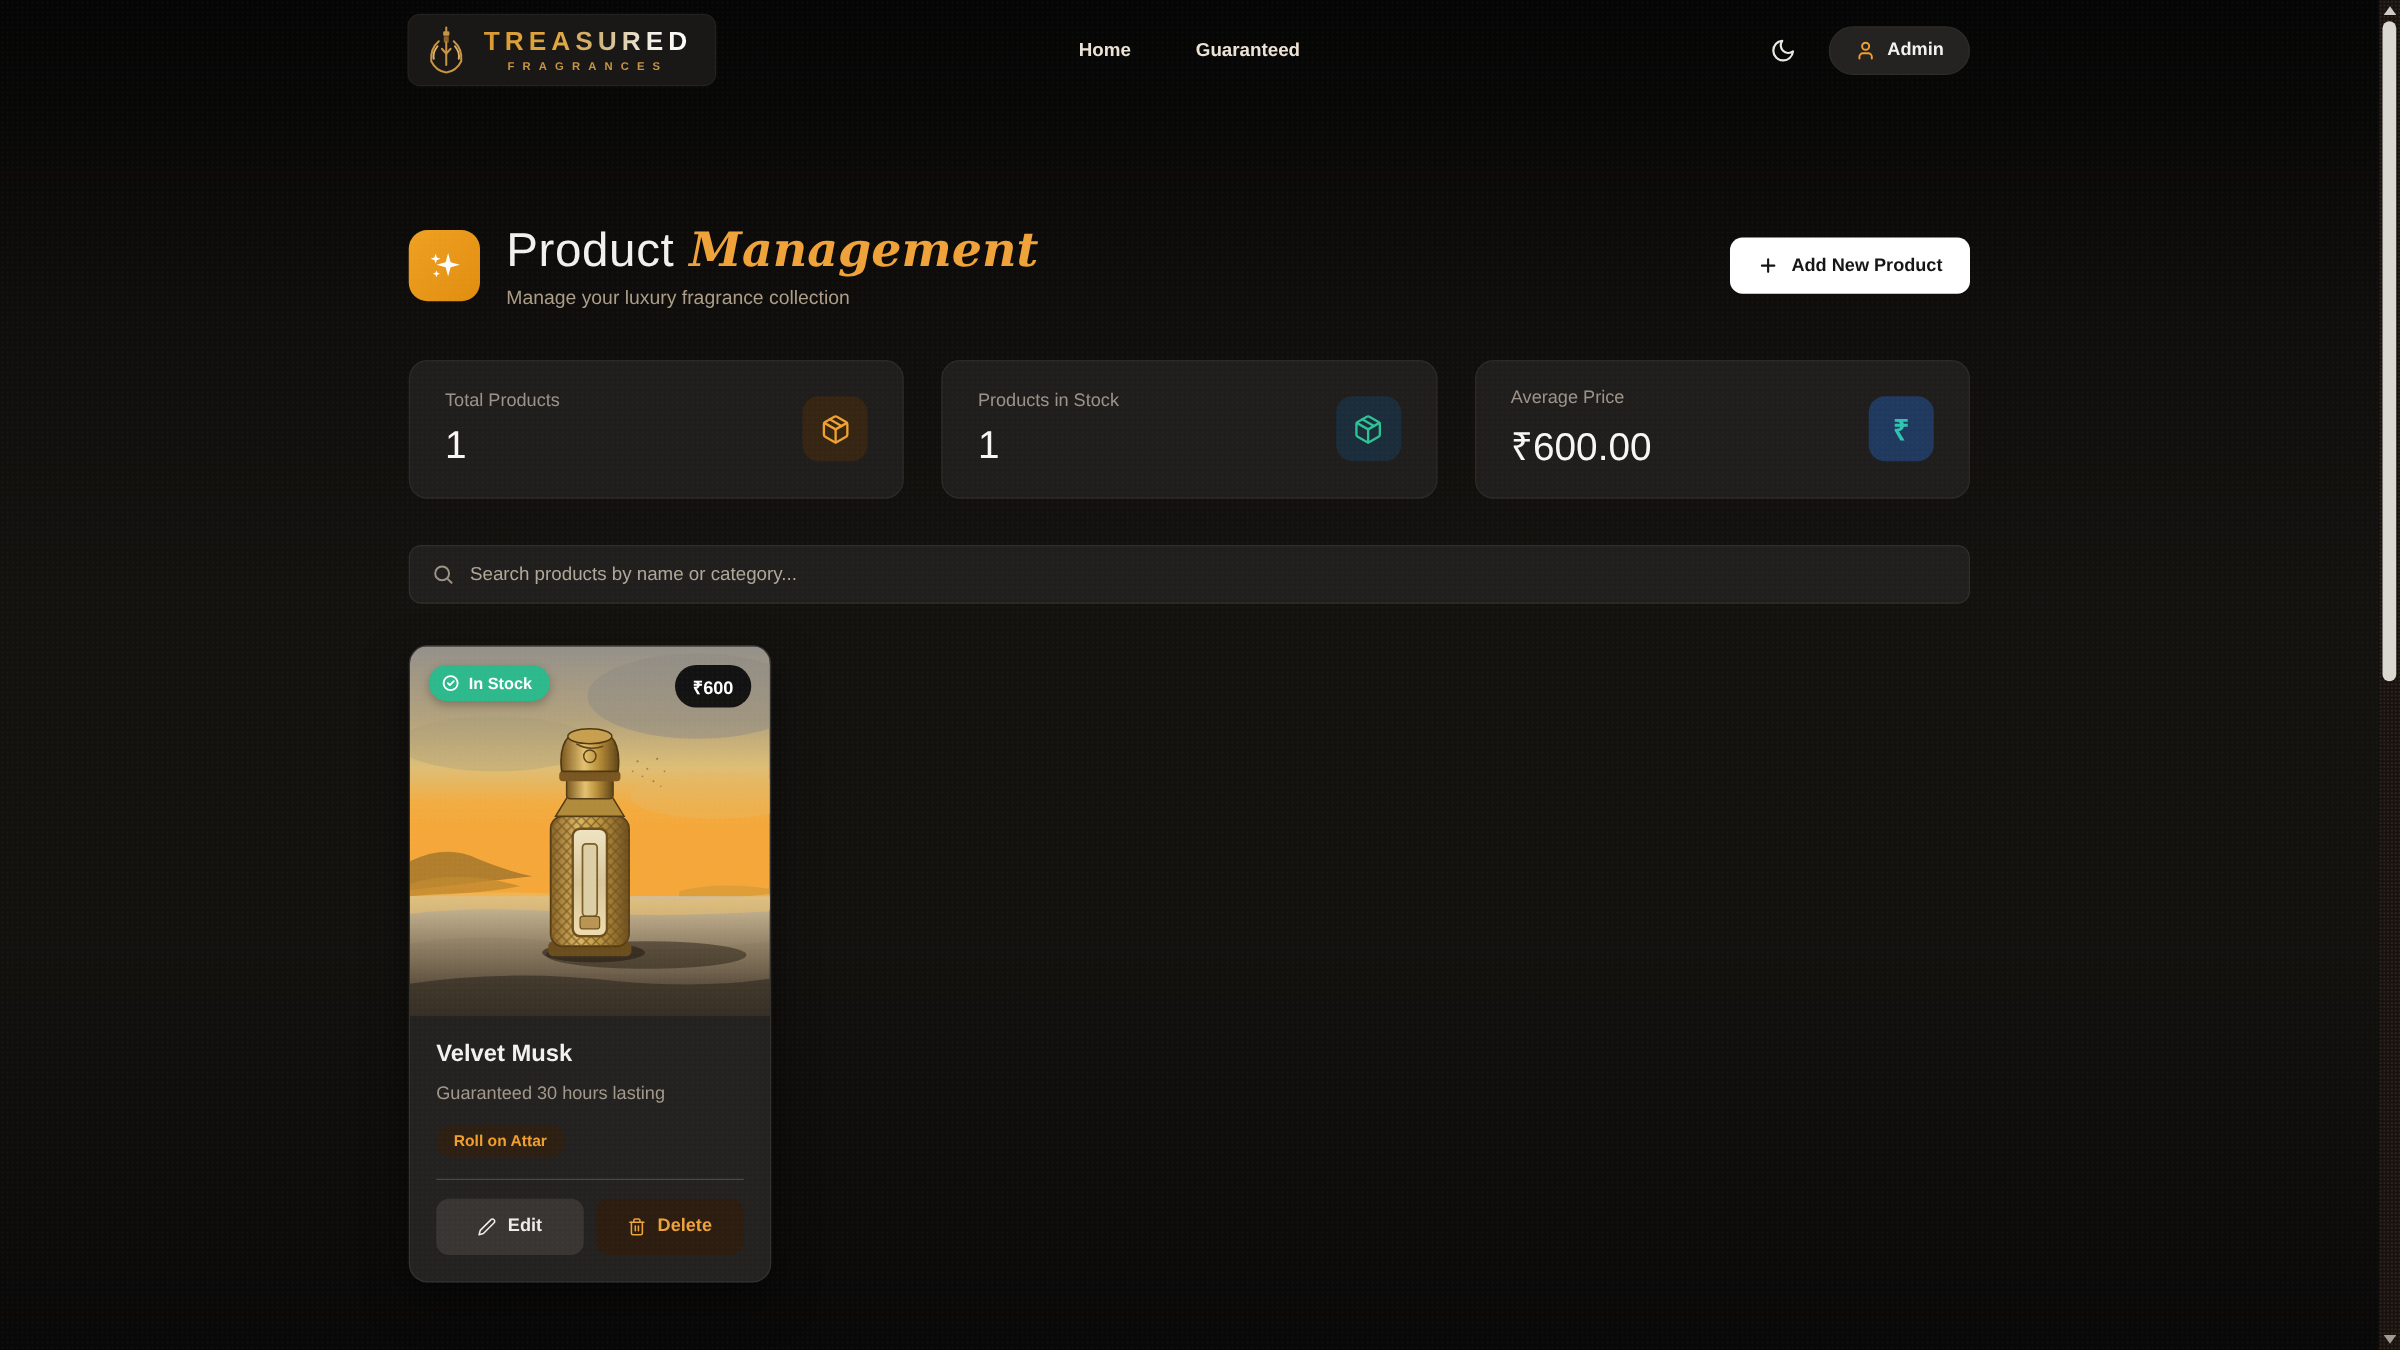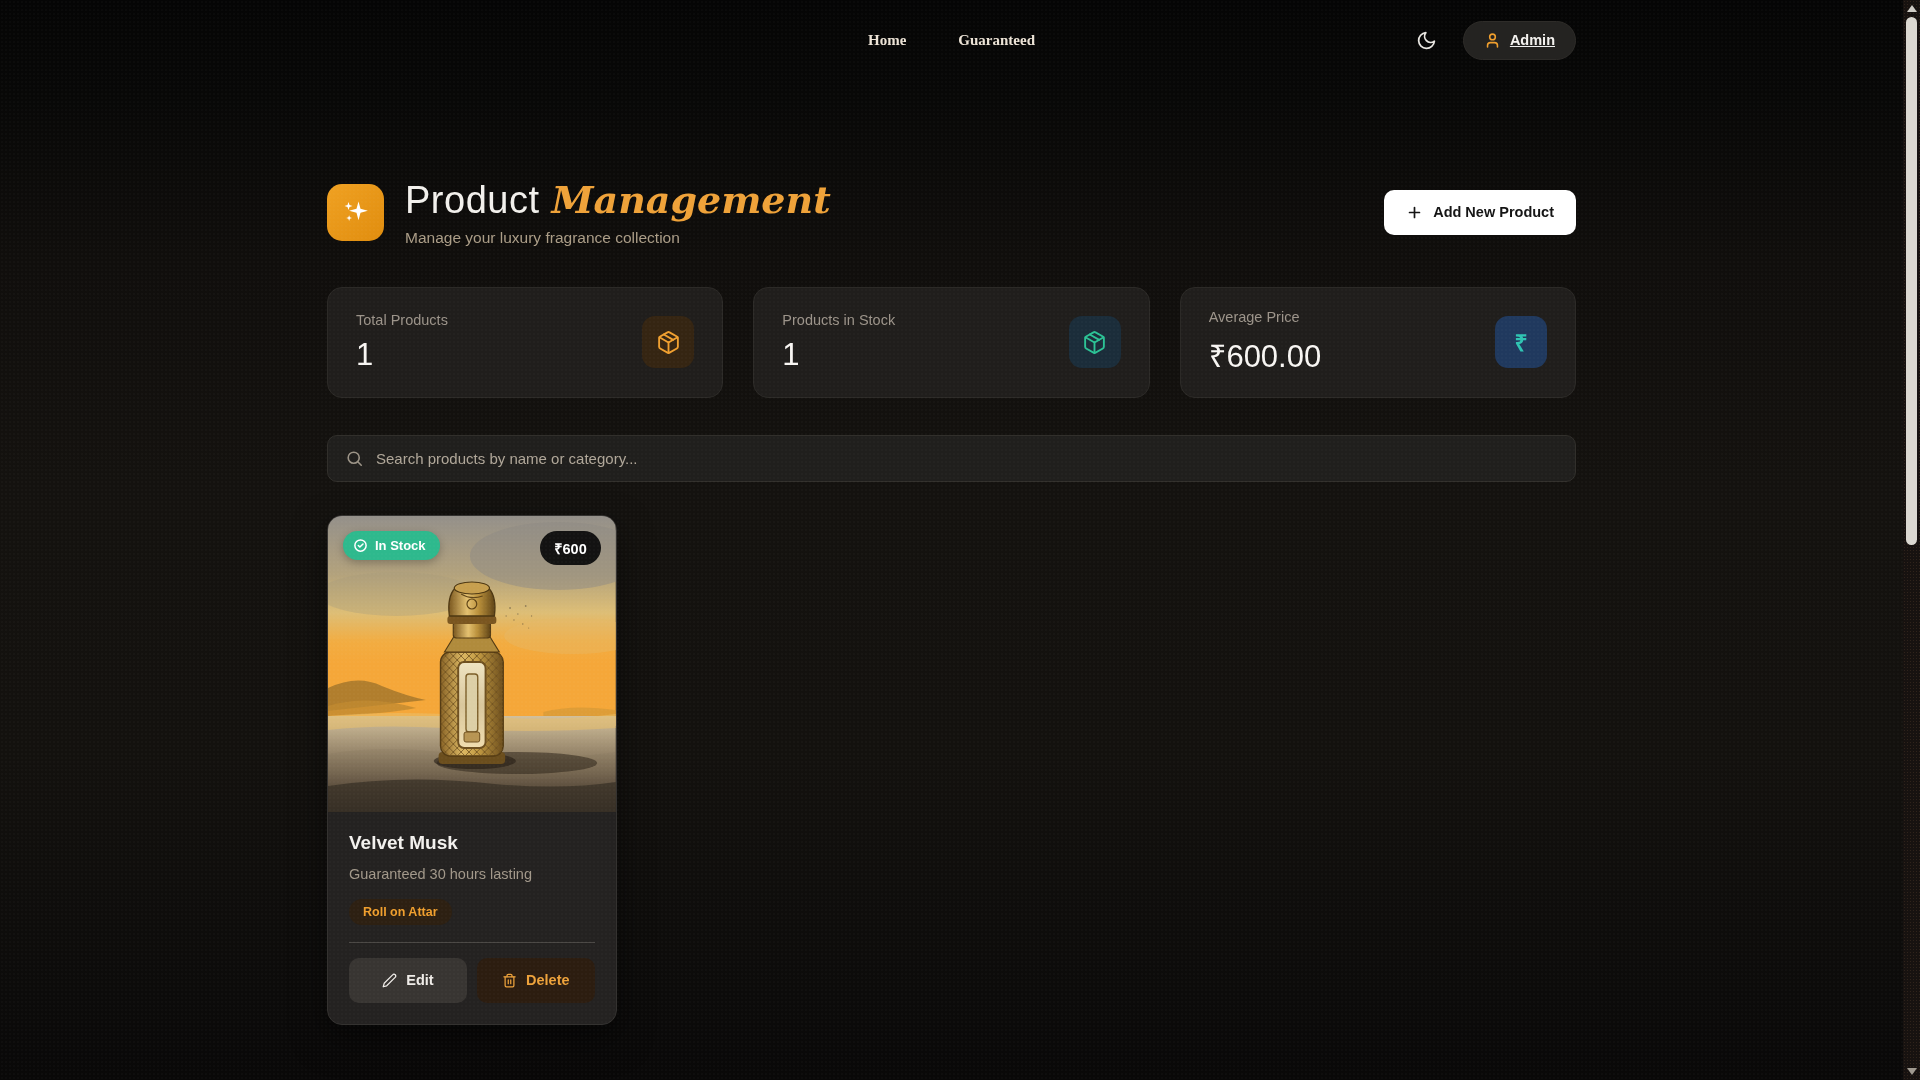--- a/index.html
+++ b/index.html
@@ -33,24 +33,24 @@
   }
   .logo-text { display:flex; flex-direction:column; align-items:center; }
   .logo-title {
     font-size:21px; font-weight:bold; letter-spacing:4px; line-height:1.1;
     background:linear-gradient(90deg,#d99a34 0%,#e0a63f 35%,#cfb37a 55%,#f3efe6 80%,#ffffff 100%);
     -webkit-background-clip:text; background-clip:text; color:transparent;
   }
   .logo-sub { font-size:9px; font-weight:bold; letter-spacing:6.5px; color:#c89445; margin-top:3px; }
   .nav-links {
     position:absolute; left:50%; transform:translateX(-50%);
-    display:flex; gap:52px;font-family:Liberation Serif, serif;
+    display:flex; gap:52px;
   }
   .nav-link { font-size:15px; font-weight:bold; color:#ece3d6; cursor:pointer; }
-  .nav-right { margin-left:auto; display:flex; align-items:center; gap:26px;text-decoration:underline; }
+  .nav-right { margin-left:auto; display:flex; align-items:center; gap:26px; }
   .icon-btn { background:none; border:none; cursor:pointer; display:flex; align-items:center; }
   .admin-pill {
     display:flex; align-items:center; gap:9px;
     background:#242321; border:1px solid #2e2c29; border-radius:999px;
     padding:10px 20px; cursor:pointer;
   }
   .admin-pill span { font-size:14.5px; font-weight:bold; color:#f4f2ef; }
 
   
   .main { padding-top:98px; }
@@ -157,20 +157,38 @@
 
   svg { display:block; }
 </style>
 </head>
 <body>
 
 <div class="viewport">
 
   <div class="nav">
     <div class="container">
+      <div class="logo-plate">
+        <span>
+          <svg width="40" height="42" viewBox="0 0 40 42" fill="none" stroke="#c89445" stroke-width="1.6" stroke-linecap="round">
+            <path d="M20 3v3"></path>
+            <rect x="17.5" y="6" width="5" height="3.5" rx="1" fill="#c89445" stroke="none"></rect>
+            <path d="M18 10 h4 v5 h-4 z" fill="#8a6428" stroke="none"></path>
+            <path d="M20 15 v18"></path>
+            <path d="M14 14 q-7 6 -6 16 q4 8 12 9 q8 -1 12 -9 q1 -10 -6 -16" fill="none"></path>
+            <path d="M13 18 q-4 5 -3 10" stroke="#e0b063"></path>
+            <path d="M27 18 q4 5 3 10" stroke="#e0b063"></path>
+            <path d="M16.5 20 l3.5 4 l3.5 -4" fill="none"></path>
+          </svg>
+        </span>
+        <span class="logo-text">
+          <span class="logo-title">TREASURED</span>
+          <span class="logo-sub">FRAGRANCES</span>
+        </span>
+      </div>
 
       <nav class="nav-links">
         <span class="nav-link">Home</span>
         <span class="nav-link">Guaranteed</span>
       </nav>
 
       <div class="nav-right">
         <button class="icon-btn">
           <span>
             <svg width="21" height="21" viewBox="0 0 24 24" fill="none" stroke="#e9e7e2" stroke-width="2" stroke-linecap="round" stroke-linejoin="round">

